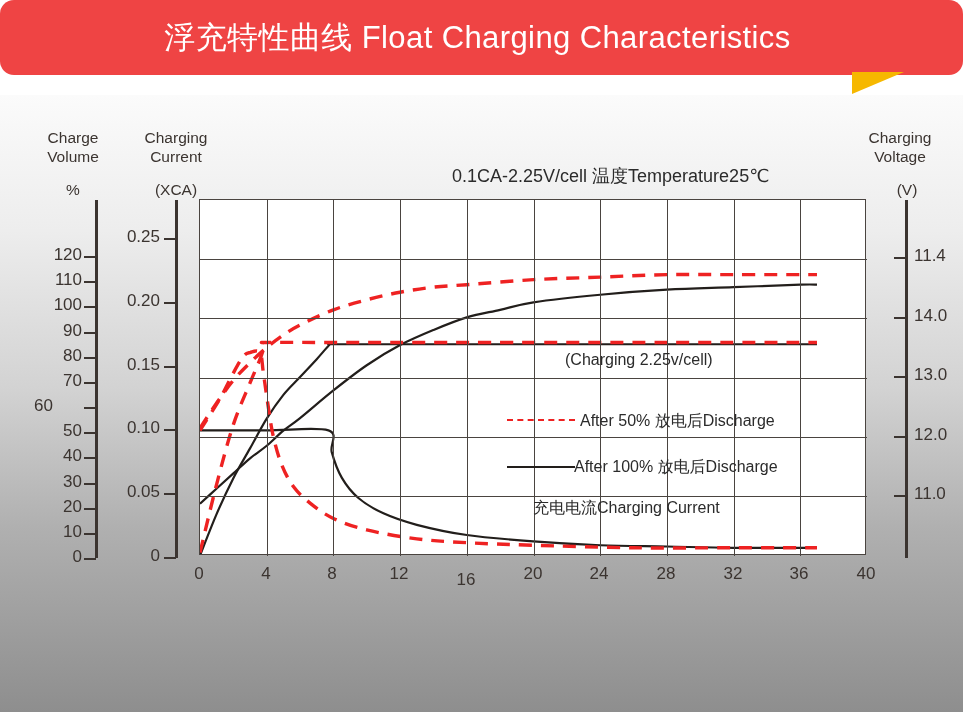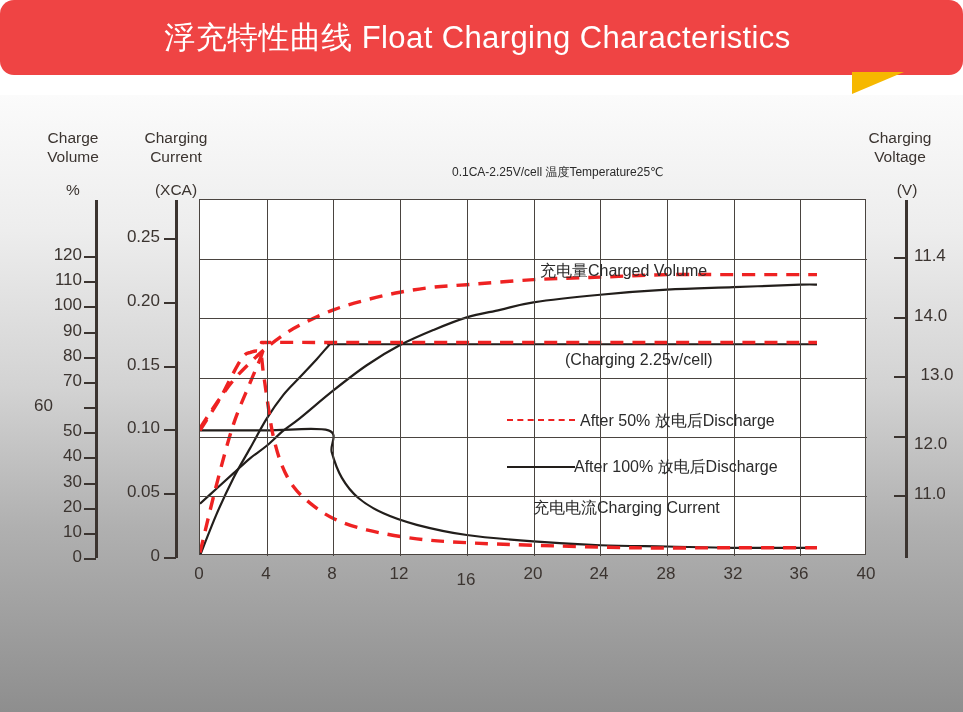--- a/index.html
+++ b/index.html
@@ -58,21 +58,21 @@
     text-align:center;white-space:pre-line;
   }
   .axunit{position:absolute;color:#3b3430;font-size:15.5px;text-align:center;}
 
   
   .ann{
     position:absolute;color:#2b2b2b;font-size:16px;white-space:nowrap;
     line-height:20px;
   }
   .toptitle{
-    position:absolute;color:#2b2b2b;font-size:12px;white-space:nowrap;
+    position:absolute;color:#2b2b2b;font-size:18px;white-space:nowrap;
   }
   .xtitle{
     position:absolute;color:#4a4440;font-size:24px;white-space:nowrap;
     text-align:center;width:963px;left:0;
   }
   .legline{position:absolute;}
 </style>
 </head>
 <body>
 
@@ -120,21 +120,20 @@
       <div class="gridv" style="left: 466.9px;"></div>
       <div class="gridv" style="left: 533.6px;"></div>
       <div class="gridv" style="left: 600.3px;"></div>
       <div class="gridh" style="top: 59px;"></div>
       <div class="gridh" style="top: 118px;"></div>
       <div class="gridh" style="top: 178px;"></div>
       <div class="gridh" style="top: 237px;"></div>
       <div class="gridh" style="top: 296px;"></div>
     </div>
 
-  <div class="ann" style="left:540px;top:261px;">充电量Charged Volume</div>
   <div class="ann" style="left:565px;top:350px;">(Charging 2.25v/cell)</div>
   <div class="ann" style="left:533px;top:498px;">充电电流Charging Current</div>
 
   <div class="ann" style="left:580px;top:411px;">After 50% 放电后Discharge</div>
   <div class="ann" style="left:574px;top:457px;">After 100% 放电后Discharge</div>
 
 
 <div class="tick" style="left: 84px; top: 558px; width: 12px;"></div>
     <div class="tlabel" style="left: 34px; top: 547px; width: 48px; text-align: right;">0</div>
     <div class="tick" style="left: 84px; top: 533px; width: 12px;"></div>
@@ -169,23 +168,23 @@
     <div class="tlabel" style="left: 108px; top: 418px; width: 52px; text-align: right;">0.10</div>
     <div class="tick" style="left: 164px; top: 366px; width: 12px;"></div>
     <div class="tlabel" style="left: 108px; top: 355px; width: 52px; text-align: right;">0.15</div>
     <div class="tick" style="left: 164px; top: 302px; width: 12px;"></div>
     <div class="tlabel" style="left: 108px; top: 291px; width: 52px; text-align: right;">0.20</div>
     <div class="tick" style="left: 164px; top: 238px; width: 12px;"></div>
     <div class="tlabel" style="left: 108px; top: 227px; width: 52px; text-align: right;">0.25</div>
     <div class="tick" style="left: 894px; top: 495px; width: 12px;"></div>
     <div class="tlabel" style="left: 914px; top: 484px; width: 46px; text-align: left;">11.0</div>
     <div class="tick" style="left: 894px; top: 436px; width: 12px;"></div>
-    <div class="tlabel" style="left: 914px; top: 425px; width: 46px; text-align: left; margin-top: 9px;">12.0</div>
+    <div class="tlabel" style="left: 914px; top: 425px; width: 46px; text-align: left;">12.0</div>
     <div class="tick" style="left: 894px; top: 376px; width: 12px;"></div>
-    <div class="tlabel" style="left: 914px; top: 365px; width: 46px; text-align: center;">13.0</div>
+    <div class="tlabel" style="left: 914px; top: 365px; width: 46px; text-align: left;">13.0</div>
     <div class="tick" style="left: 894px; top: 317px; width: 12px;"></div>
     <div class="tlabel" style="left: 914px; top: 306px; width: 46px; text-align: left;">14.0</div>
     <div class="tick" style="left: 894px; top: 257px; width: 12px;"></div>
     <div class="tlabel" style="left: 914px; top: 246px; width: 46px; text-align: left;">11.4</div>
     <div class="xtlabel" style="left: 179px; top: 564px; width: 40px; text-align: center;">0</div>
     <div class="xtlabel" style="left: 246px; top: 564px; width: 40px; text-align: center;">4</div>
     <div class="xtlabel" style="left: 312px; top: 564px; width: 40px; text-align: center;">8</div>
     <div class="xtlabel" style="left: 379px; top: 564px; width: 40px; text-align: center;">12</div>
     <div class="xtlabel" style="left: 446px; top: 564px; width: 40px; text-align: center; margin-top: 6px;">16</div>
     <div class="xtlabel" style="left: 513px; top: 564px; width: 40px; text-align: center;">20</div>

